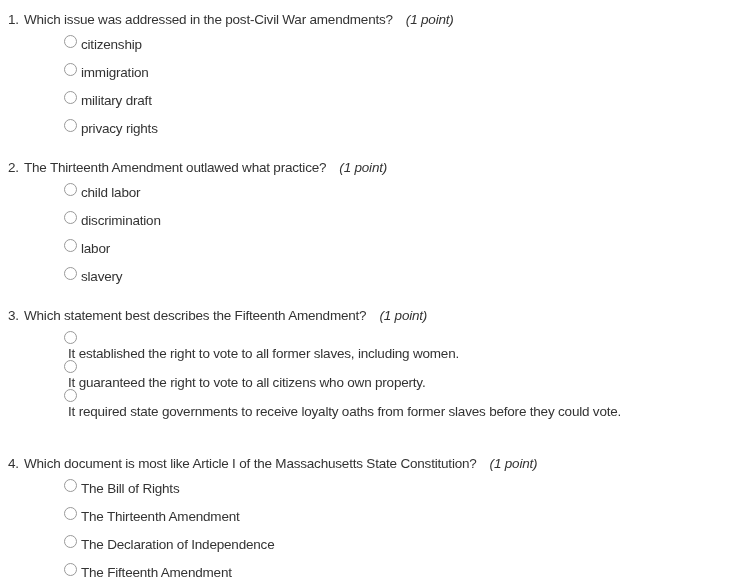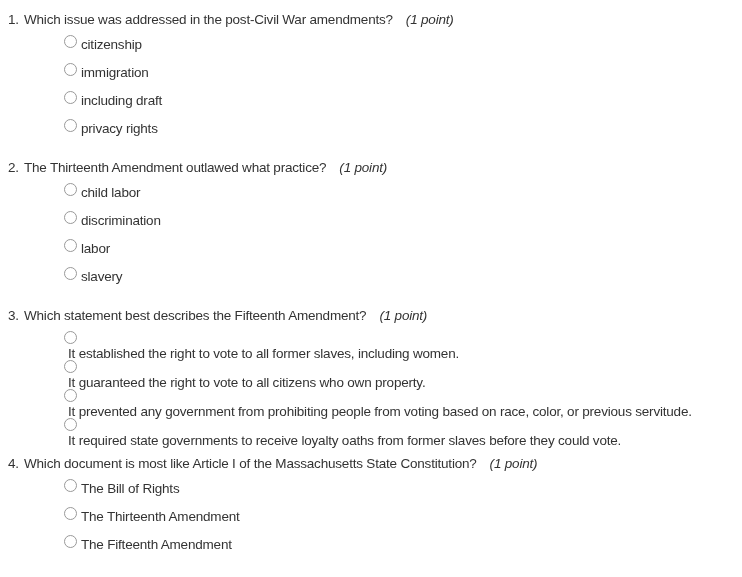--- a/index.html
+++ b/index.html
@@ -85,21 +85,21 @@
         <div class="option">
     <span class="radio"></span>
     <span class="option-label">citizenship</span>
   </div>
         <div class="option">
     <span class="radio"></span>
     <span class="option-label">immigration</span>
   </div>
         <div class="option">
     <span class="radio"></span>
-    <span class="option-label">including draft</span>
+    <span class="option-label">military draft</span>
   </div>
         <div class="option">
     <span class="radio"></span>
     <span class="option-label">privacy rights</span>
   </div>
       </div>
   </div>
     <div class="question" style="top: 161px;">
     <div class="q-title">
       <span class="q-num">2.</span>
@@ -135,24 +135,20 @@
         <div class="option">
     <span class="radio"></span>
     <span class="option-label">It established the right to vote to all former slaves, including women.</span>
   </div>
         <div class="option">
     <span class="radio"></span>
     <span class="option-label">It guaranteed the right to vote to all citizens who own property.</span>
   </div>
         <div class="option">
     <span class="radio"></span>
-    <span class="option-label">It prevented any government from prohibiting people from voting based on race, color, or previous servitude.</span>
-  </div>
-        <div class="option">
-    <span class="radio"></span>
     <span class="option-label">It required state governments to receive loyalty oaths from former slaves before they could vote.</span>
   </div>
       </div>
   </div>
     <div class="question" style="top: 457px;">
     <div class="q-title">
       <span class="q-num">4.</span>
       <span class="q-text">Which document is most like Article I of the Massachusetts State Constitution?</span>
       <span class="q-points">(1 point)</span>
     </div>
@@ -160,17 +156,21 @@
         <div class="option">
     <span class="radio"></span>
     <span class="option-label">The Bill of Rights</span>
   </div>
         <div class="option">
     <span class="radio"></span>
     <span class="option-label">The Thirteenth Amendment</span>
   </div>
         <div class="option">
     <span class="radio"></span>
+    <span class="option-label">The Declaration of Independence</span>
+  </div>
+        <div class="option">
+    <span class="radio"></span>
     <span class="option-label">The Fifteenth Amendment</span>
   </div>
       </div>
   </div>
   </div>
 
 </body></html>

